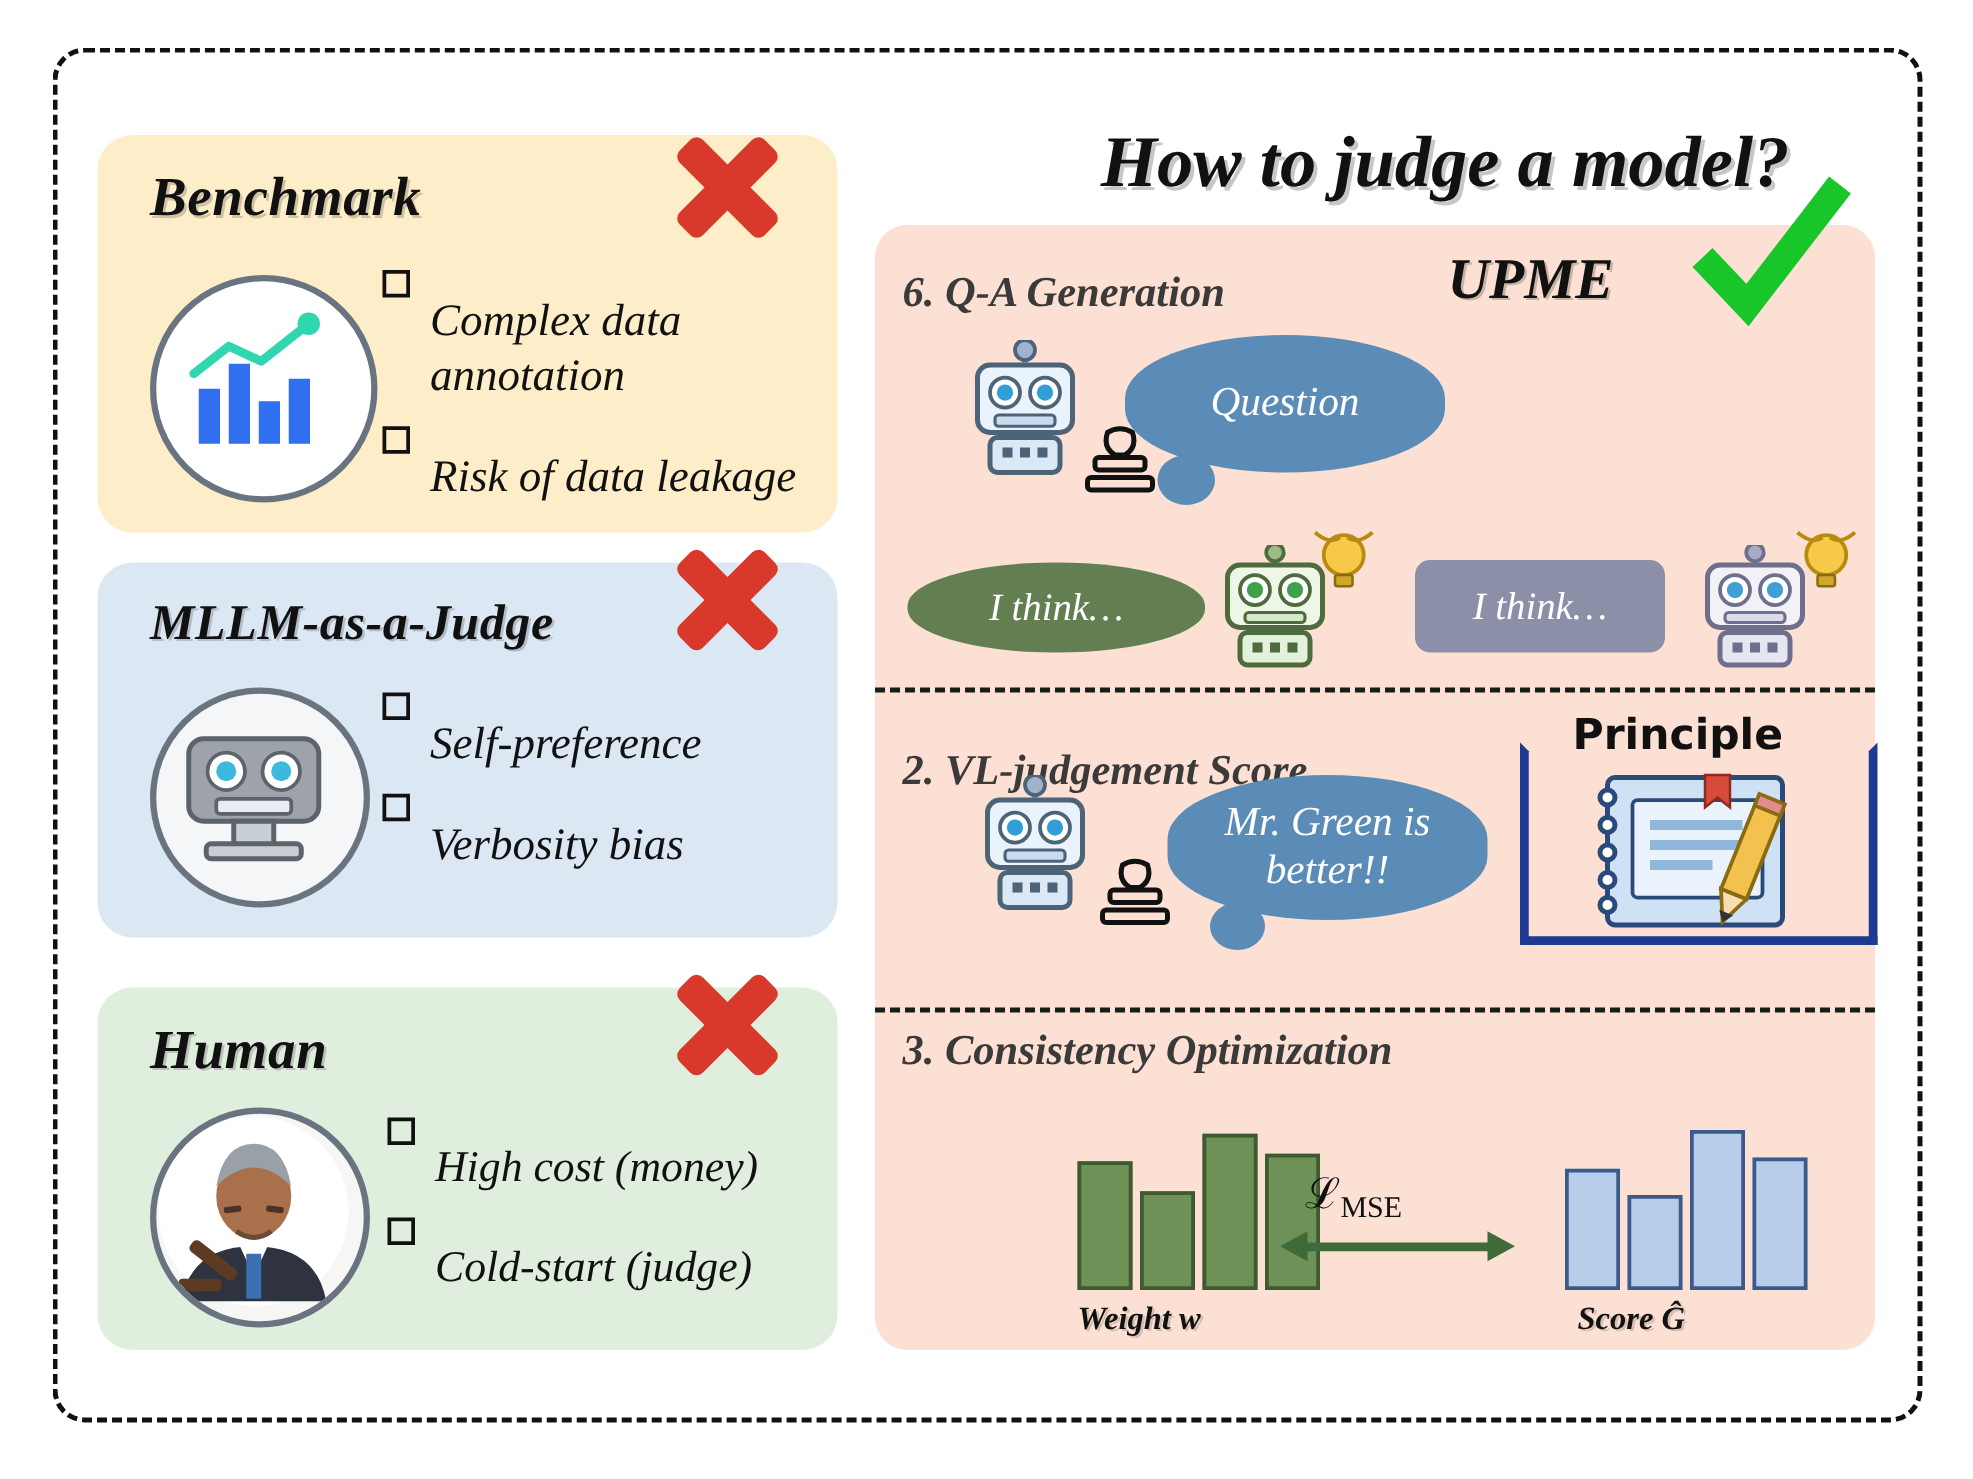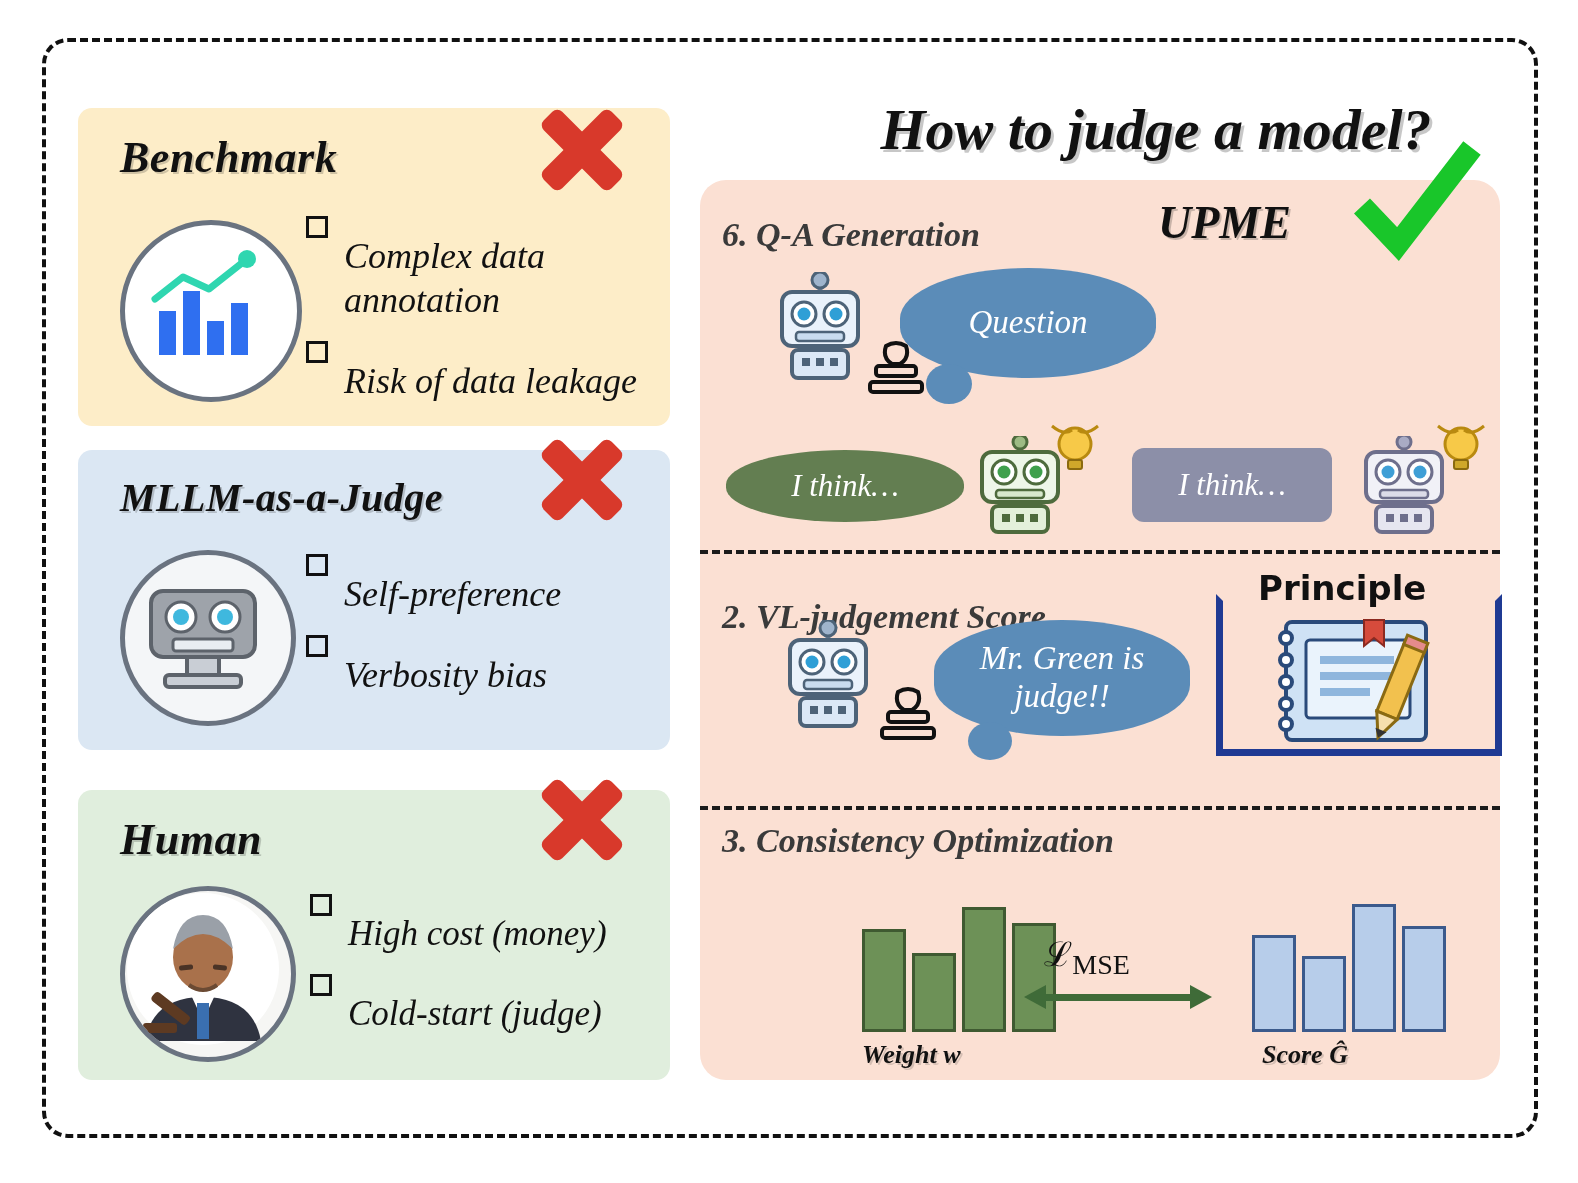--- a/index.html
+++ b/index.html
@@ -25,21 +25,21 @@
     width: 1496px;
     height: 1100px;
     border: 4px dashed #111111;
     border-radius: 26px;
     box-sizing: border-box;
   }
 
   
   .card {
     position: absolute;
-    border-radius: 14px;
+    border-radius: 28px;
     box-sizing: border-box;
   }
   .card-benchmark {
     left: 78px;
     top: 108px;
     width: 592px;
     height: 318px;
     background: #fdedc8;
   }
   .card-judge {
@@ -275,21 +275,21 @@
     text-shadow: 2px 2px 0 rgba(0,0,0,0.15);
   }
   .loss-label {
     position: absolute;
     left: 1044px;
     top: 930px;
     font-size: 34px;
     color: #111;
     font-family: "Liberation Serif", serif;
   }
-  .loss-label sub { font-size: 28px; }
+  .loss-label sub { font-size: 24px; }
   .arrow-row {
     position: absolute;
     left: 1024px;
     top: 986px;
     width: 188px;
     height: 22px;
   }
   .arrow-row .line {
     position: absolute;
     left: 18px; top: 8px;
@@ -529,21 +529,21 @@
     </svg>
   </div>
   <div class="stamp" style="left:880px; top:686px;">
     <svg width="56" height="60" viewBox="0 0 56 60">
       <path d="M18 6 q10 -6 20 0 q4 12 -6 18 h-8 q-10 -6 -6 -18z" fill="none" stroke="#111" stroke-width="4"></path>
       <rect x="8" y="26" width="40" height="10" rx="3" fill="none" stroke="#111" stroke-width="4"></rect>
       <rect x="2" y="42" width="52" height="10" rx="3" fill="none" stroke="#111" stroke-width="4"></rect>
     </svg>
   </div>
 
-  <div class="bubble bubble-green2">Mr. Green is judge!!</div>
+  <div class="bubble bubble-green2">Mr. Green is better!!</div>
 
   <div class="principle-bracket"></div>
   <div class="principle-label">Principle</div>
   <div style="position:absolute; left:1268px; top:616px;">
     <svg width="180" height="132" viewBox="0 0 180 132">
       <rect x="18" y="6" width="140" height="118" rx="6" fill="#cfe2f5" stroke="#2a4a7a" stroke-width="4"></rect>
       <rect x="38" y="24" width="104" height="78" rx="4" fill="#eaf3fc" stroke="#2a4a7a" stroke-width="3"></rect>
       <rect x="52" y="40" width="74" height="8" fill="#8fb6dd"></rect>
       <rect x="52" y="56" width="74" height="8" fill="#8fb6dd"></rect>
       <rect x="52" y="72" width="50" height="8" fill="#8fb6dd"></rect>

